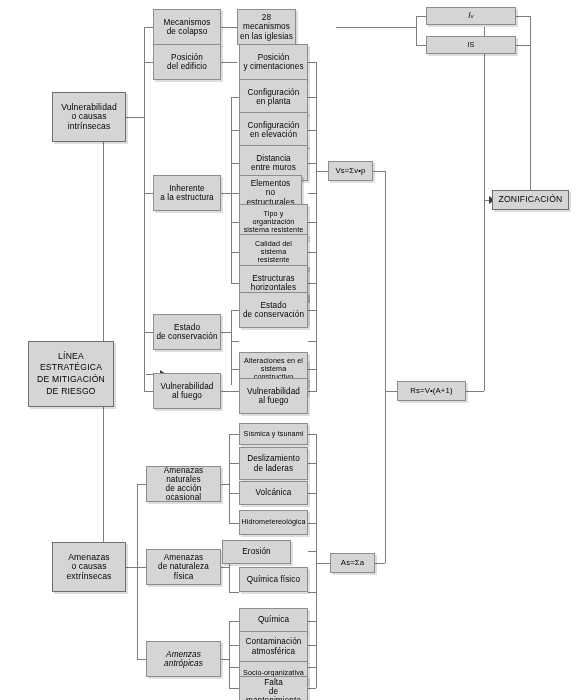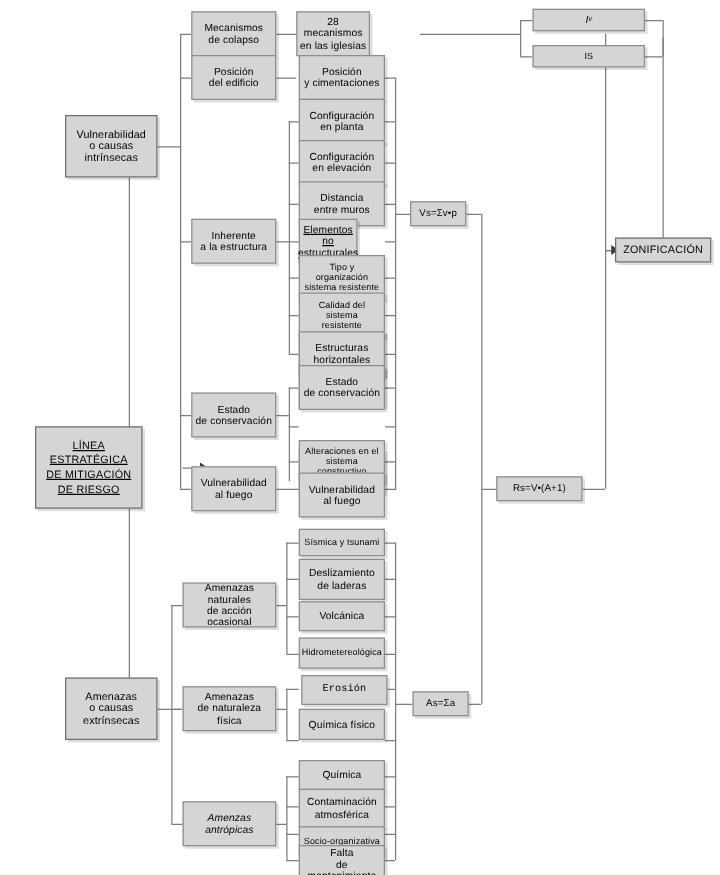--- a/index.html
+++ b/index.html
@@ -29,21 +29,20 @@
   }
   .box.shadow{
     box-shadow:2px 2px 0 0 rgba(0,0,0,0.13);
   }
   .box.thick{border:1.4px solid #6f6f6f;}
   .box.big{font-size:8.6px;}
   .box.root{
     font-size:8.6px;
     line-height:1.35;
     letter-spacing:.2px;
-    text-decoration:underline;
   }
   .box.formula{font-size:7.8px;}
   .box.tiny{font-size:7.2px;}
   .box.zonif{font-size:8.6px;letter-spacing:.2px;}
 
   
   .ln{position:absolute;background:#7d7d7d;}
   .lnh{height:1px;}
   .lnv{width:1px;}
 
@@ -204,21 +203,21 @@
   <div class="box shadow" style="left:237px;top:9px;width:59px;height:36px;">28 mecanismos
 en las iglesias</div>
   <div class="box shadow" style="left:239px;top:44px;width:69px;height:36px;">Posición
 y cimentaciones</div>
   <div class="box shadow" style="left:239px;top:79px;width:69px;height:36px;">Configuración
 en planta</div>
   <div class="box shadow" style="left:239px;top:112px;width:69px;height:36px;">Configuración
 en elevación</div>
   <div class="box shadow" style="left:239px;top:145px;width:69px;height:36px;">Distancia
 entre muros</div>
-  <div class="box shadow" style="left:239px;top:175px;width:47px;height:36px;text-decoration:underline;">Elementos
+  <div class="box shadow" style="left:239px;top:175px;width:63px;height:36px;">Elementos
 no estructurales</div>
   <div class="box tiny shadow" style="left:239px;top:204px;width:69px;height:36px;">Tipo y organización
 sistema resistente</div>
   <div class="box tiny shadow" style="left:239px;top:234px;width:69px;height:36px;">Calidad del sistema
 resistente</div>
   <div class="box shadow" style="left:239px;top:265px;width:69px;height:36px;">Estructuras
 horizontales</div>
 
   <div class="box shadow" style="left:239px;top:265px;width:69px;height:36px;">Estructuras
 horizontales</div>
@@ -231,21 +230,21 @@
   <div class="box tiny shadow" style="left:239px;top:352px;width:69px;height:34px;">Alteraciones en el
 sistema constructivo</div>
   <div class="box shadow" style="left:239px;top:378px;width:69px;height:36px;">Vulnerabilidad
 al fuego</div>
 
   <div class="box tiny shadow" style="left:239px;top:423px;width:69px;height:22px;">Sísmica y tsunami</div>
   <div class="box shadow" style="left:239px;top:447px;width:69px;height:33px;">Deslizamiento
 de laderas</div>
   <div class="box shadow" style="left:239px;top:481px;width:69px;height:24px;">Volcánica</div>
   <div class="box tiny shadow" style="left:239px;top:510px;width:69px;height:25px;">Hidrometereológica</div>
-  <div class="box shadow" style="left:241px;top:540px;width:69px;height:24px;font-family:Liberation Mono, monospace;">Erosión</div>
+  <div class="box shadow" style="left:222px;top:540px;width:69px;height:24px;">Erosión</div>
   <div class="box shadow" style="left:239px;top:567px;width:69px;height:25px;">Química físico</div>
   <div class="box shadow" style="left:239px;top:608px;width:69px;height:24px;">Química</div>
   <div class="box shadow" style="left:239px;top:631px;width:69px;height:31px;">Contaminación
 atmosférica</div>
   <div class="box tiny shadow" style="left:239px;top:661px;width:69px;height:24px;">Socio-organizativa</div>
   <div class="box shadow" style="left:239px;top:676px;width:69px;height:31px;">Falta
 de mantenimiento</div>
 
   <div class="box shadow" style="left:426px;top:7px;width:90px;height:18px;">
     <span class="ital">I</span><span class="sub ital">v</span>

